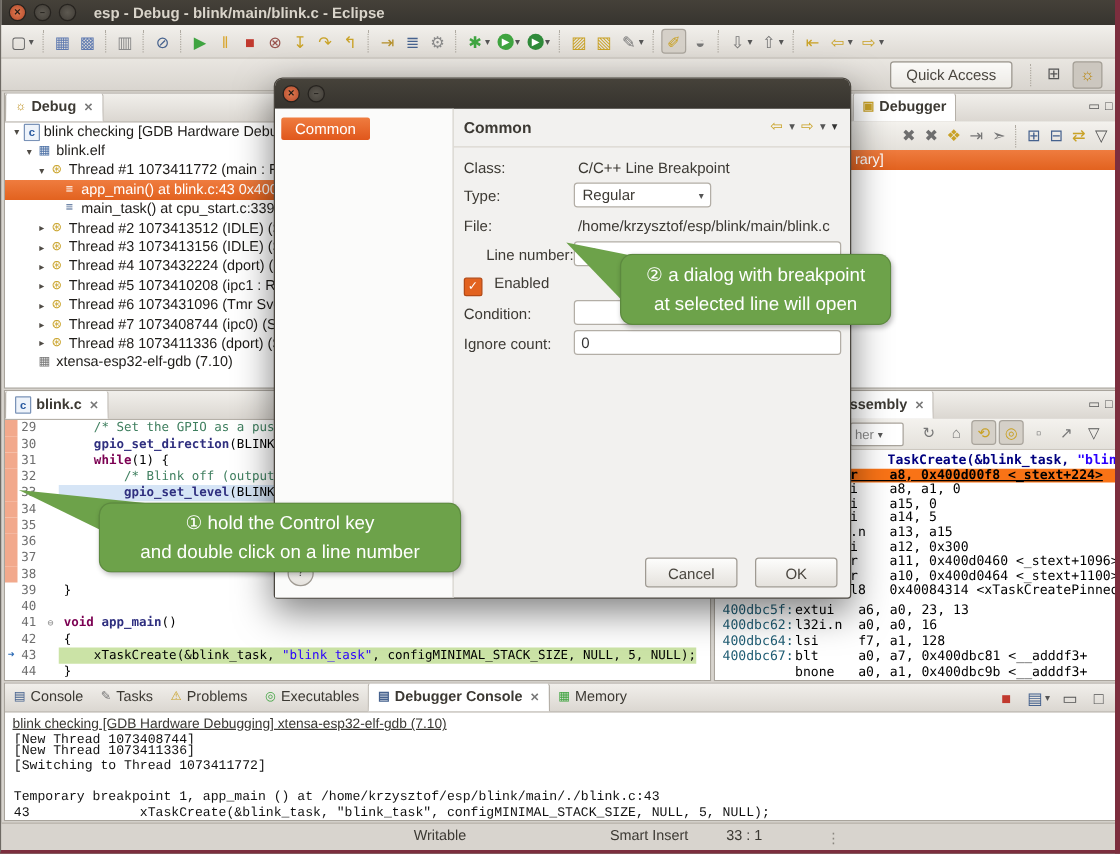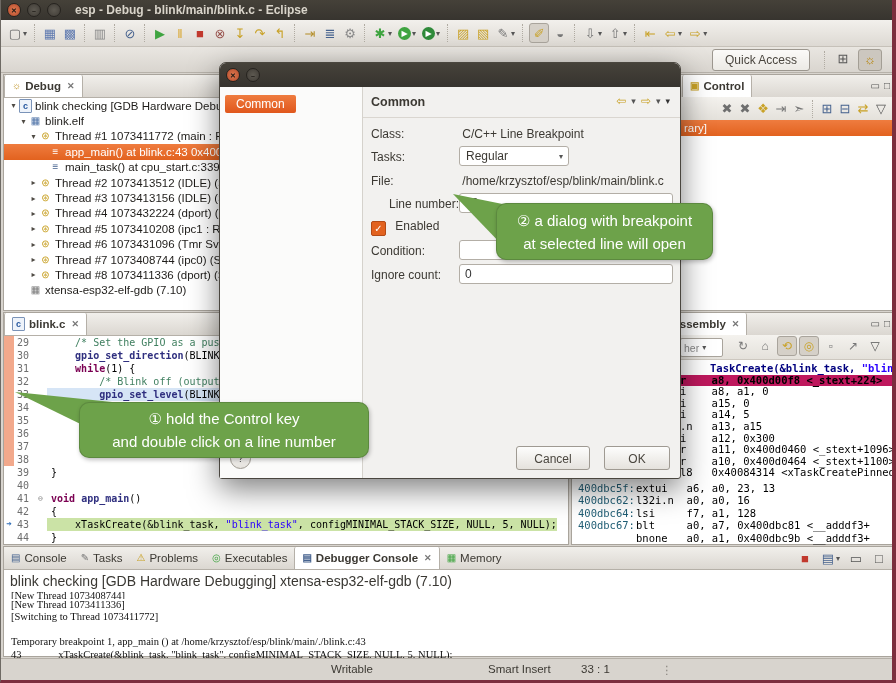--- a/index.html
+++ b/index.html
@@ -67,33 +67,33 @@
     border-bottom:1px solid #ccc7bf;display:flex;align-items:center;font-size:11px;}
   .loc-combo{position:absolute;left:108px;top:3px;width:38px;height:17px;border:1px solid #a9a49c;background:#fff;
     border-radius:2px;color:#8a8a8a;font-size:10.5px;display:flex;align-items:center;padding-left:3px;gap:2px;}
   .dis-icons{position:absolute;left:160px;top:1px;display:flex;align-items:center;}
   .mini-btn{display:inline-flex;align-items:center;justify-content:center;width:20px;height:20px;margin:0 1px;
     font-size:12px;border-radius:3px;}
   .mini-btn.pressed{background:#d5d0c8;border:1px solid #a9a49c;box-sizing:border-box;}
   #disasm-upper{position:absolute;left:0;top:50px;right:0;font-family:"DejaVu Sans Mono",monospace;
     font-size:10.5px;line-height:11.6px;white-space:pre;}
   #disasm-upper .dis-row{padding-left:108px;}
-  #disasm-upper .dis-row.cur{background:#be185d;}
+  #disasm-upper .dis-row.cur{background:#f97316;text-decoration:underline;}
   #disasm-lower{position:absolute;left:0;top:156px;right:0;font-family:"DejaVu Sans Mono",monospace;
     font-size:10.5px;line-height:12.6px;white-space:pre;}
   #disasm-lower .dis-row{padding-left:6px;display:flex;}
   .dis-addr{color:#1f5d74;width:58px;flex:none;}
   
   #modules-toolbar{position:absolute;left:0;top:22px;right:0;height:23px;background:linear-gradient(#f4f2ee,#e4e1db);
     border-bottom:1px solid #ccc7bf;display:flex;align-items:center;justify-content:flex-end;padding-right:4px;}
   .mod-row-sel{position:absolute;left:0;top:45px;right:0;height:16px;background:linear-gradient(#ef7c3f,#e2621f);
     color:#fff;font-size:11.5px;line-height:16px;padding-left:24px;}
   
-  #console-panel .con-title{font-size:14px;color:#3a3833;padding:3px 6px 1px 6px;}
-  #console-lines{font-family:Liberation Serif, serif;font-size:10.5px;line-height:12.4px;
+  #console-panel .con-title{font-size:11px;color:#3a3833;padding:3px 6px 1px 6px;text-decoration:underline;}
+  #console-lines{font-family:Liberation Mono, monospace;font-size:10.5px;line-height:12.4px;
     padding-left:7px;white-space:pre;color:#111;overflow:hidden;}
   .con-line.clip{height:9px;overflow:hidden;}
   .con-btns{margin-left:auto;display:flex;align-items:center;gap:3px;padding-right:5px;font-size:10px;}
   
   .statusbar{position:absolute;left:0;top:658px;right:0;height:22px;background:#d8d4ce;border-top:1px solid #b5b0a8;
     font-size:11.5px;color:#3c3933;}
   .statusbar span{position:absolute;top:4px;}
   
   .dialog{position:absolute;left:218px;top:62px;width:462px;height:417px;z-index:10;
     border-radius:7px 7px 3px 3px;box-shadow:0 10px 30px rgba(0,0,0,.5);background:#f2f1ef;
@@ -333,21 +333,21 @@
           <span class="ticon" style="color: rgb(119, 119, 119);">▦</span>
           <span>xtensa-esp32-elf-gdb (7.10)</span>
         </div>
       </div>
   </div>
 
   <div class="panel" id="modules-panel" style="left:658px;top:74px;width:236px;height:237px;">
     <div class="tabbar">
       <span class="tab active" style="margin-left:22px;">
         <span class="tabicon" style="color:#c9a227;">▣</span>
-        <span>Control</span>
+        <span>Debugger</span>
       </span>
       <span class="winbtns">
         <span>▭</span>
         <span>□</span>
       </span>
     </div>
     <div id="modules-toolbar">
         <span class="tbtn" style="padding: 0px 1px;">
           <span class="tglyph" style="color: rgb(110, 110, 110);">✖</span>
         </span>
@@ -512,21 +512,21 @@
             <span style="color: rgb(85, 85, 85); font-size: 9px;">▾</span>
             <span style="color: rgb(51, 51, 51); font-size: 9px;">▾</span>
           </div>
         <div class="dlg-sep"></div>
 
         <div class="dlg-row" style="top:40px;">
           <span class="dlg-label">Class:</span>
           <span class="dlg-value">C/C++ Line Breakpoint</span>
         </div>
         <div class="dlg-row" style="top:63px;">
-          <span class="dlg-label">Tasks:</span>
+          <span class="dlg-label">Type:</span>
         </div>
         <div class="dlg-select" style="left:96px;top:59px;">
           <span>Regular</span>
           <span class="caret">▾</span>
         </div>
         <div class="dlg-row" style="top:87px;">
           <span class="dlg-label">File:</span>
           <span class="dlg-value">/home/krzysztof/esp/blink/main/blink.c</span>
         </div>
         <div class="dlg-row" style="top:110px;text-align:right;">

